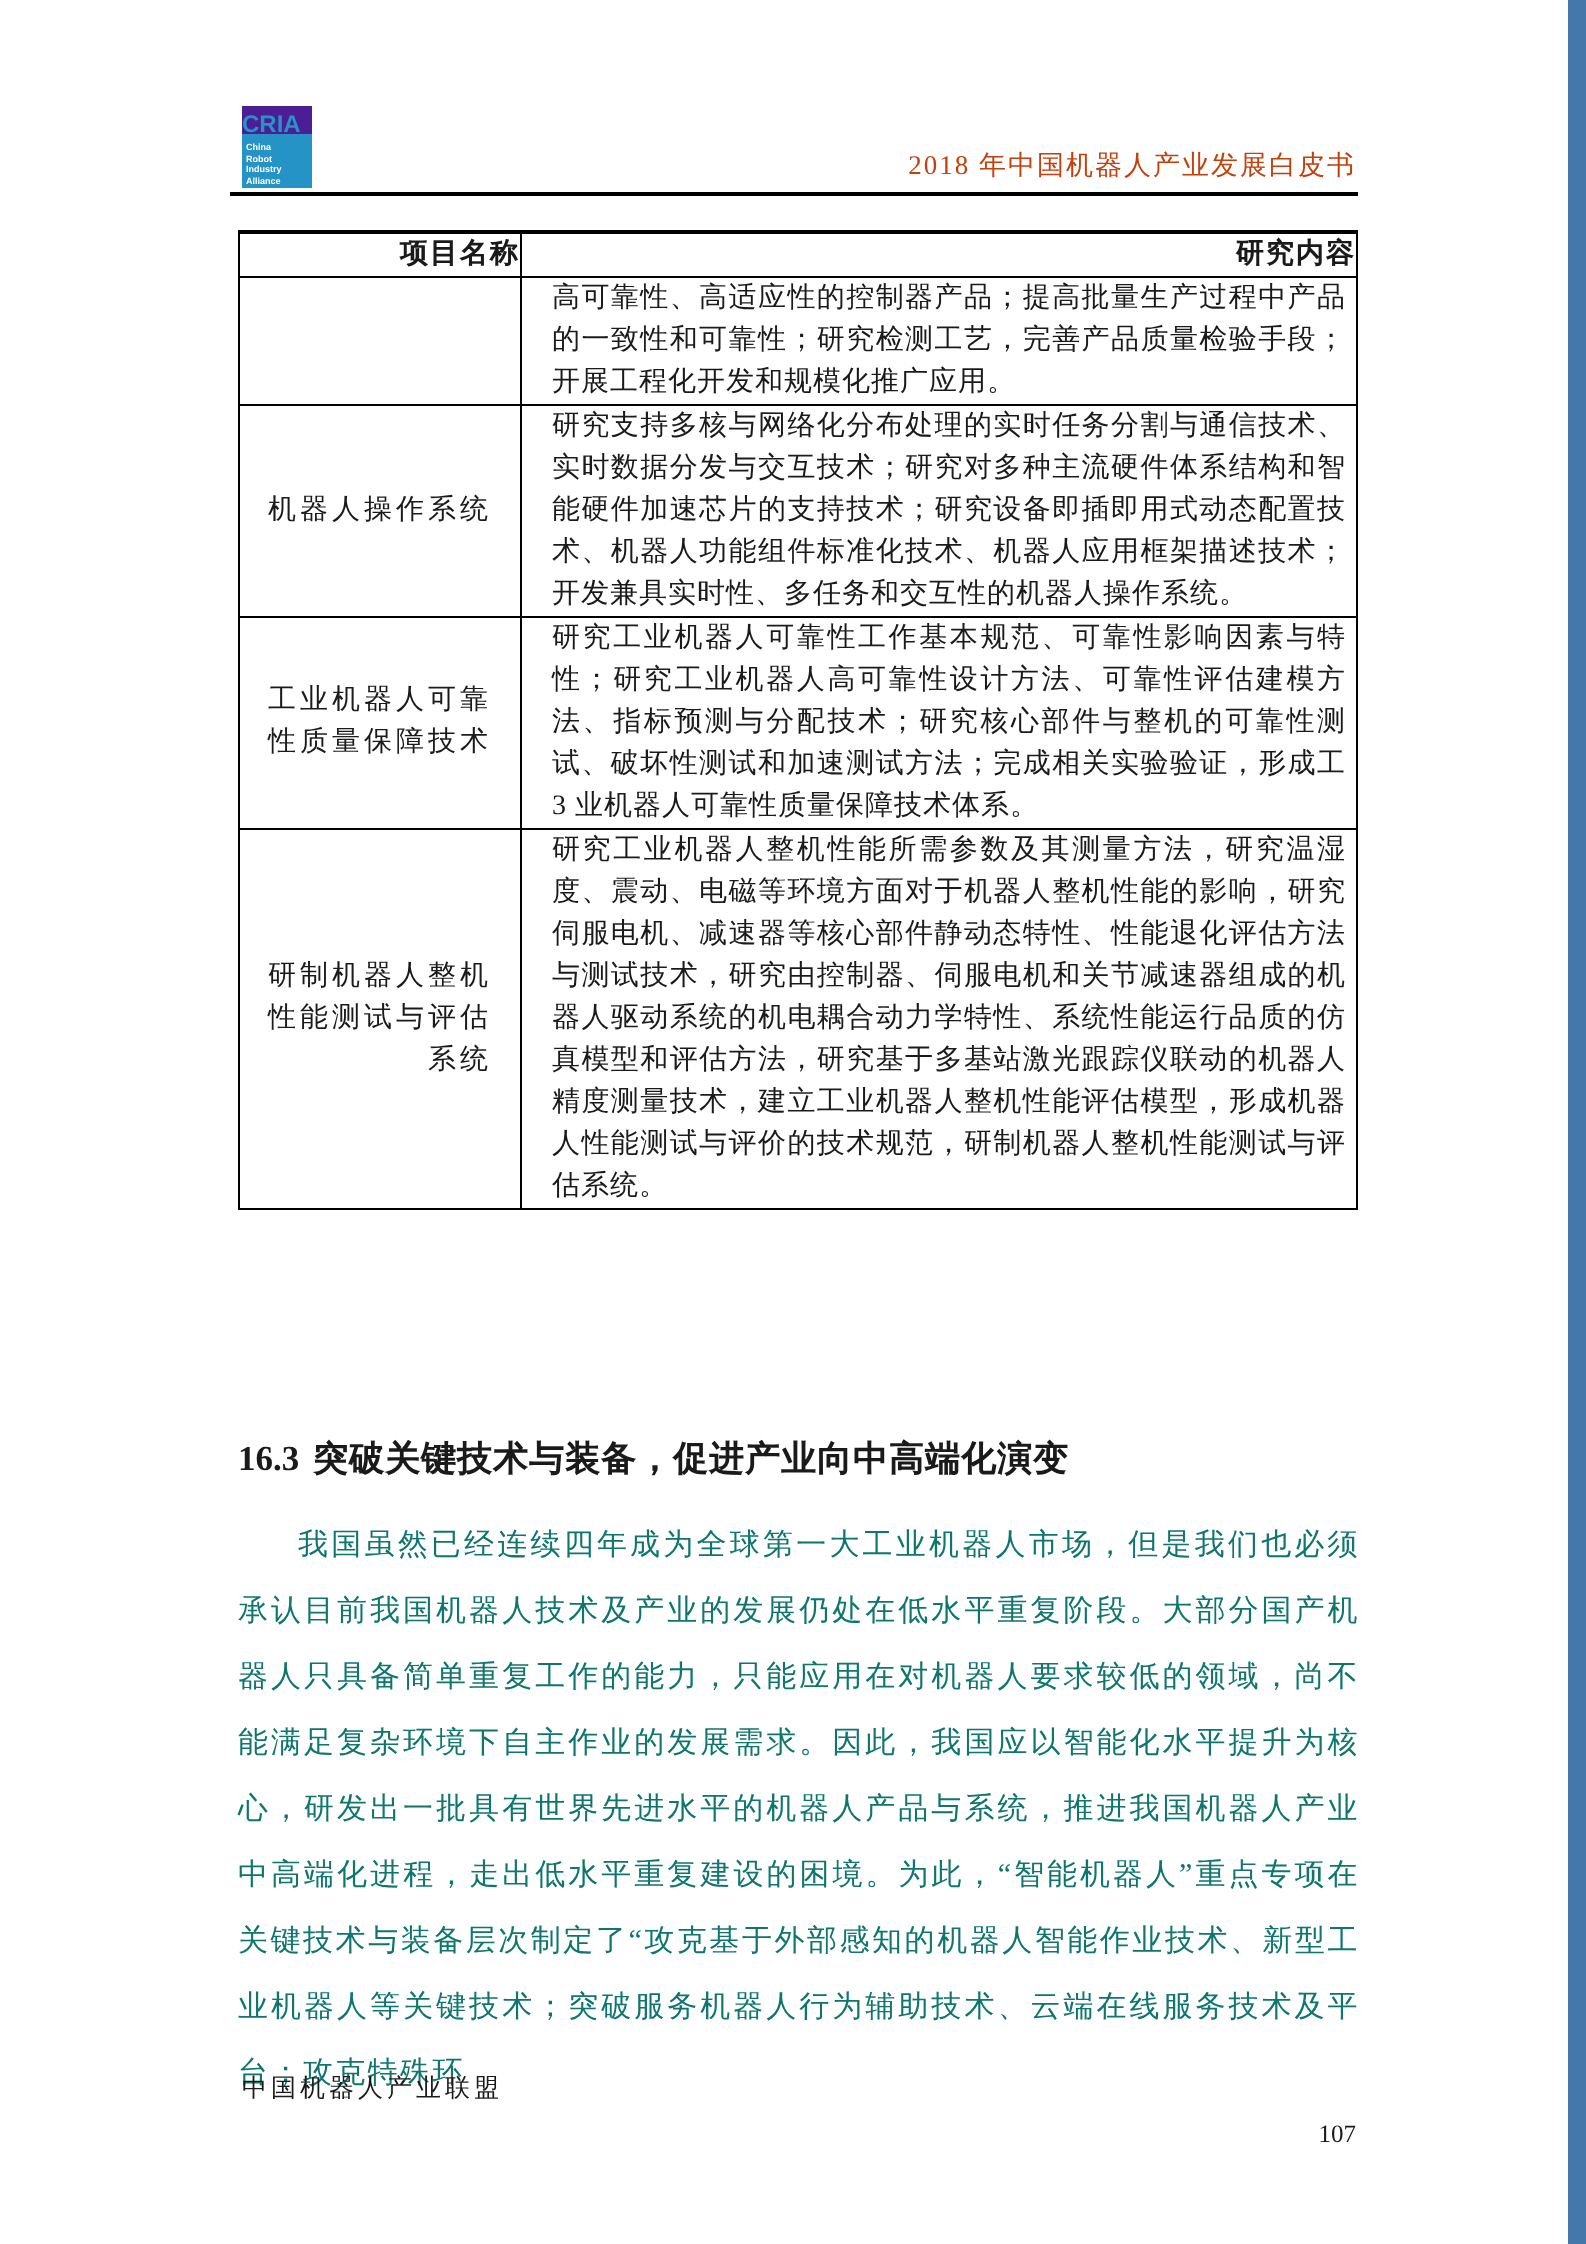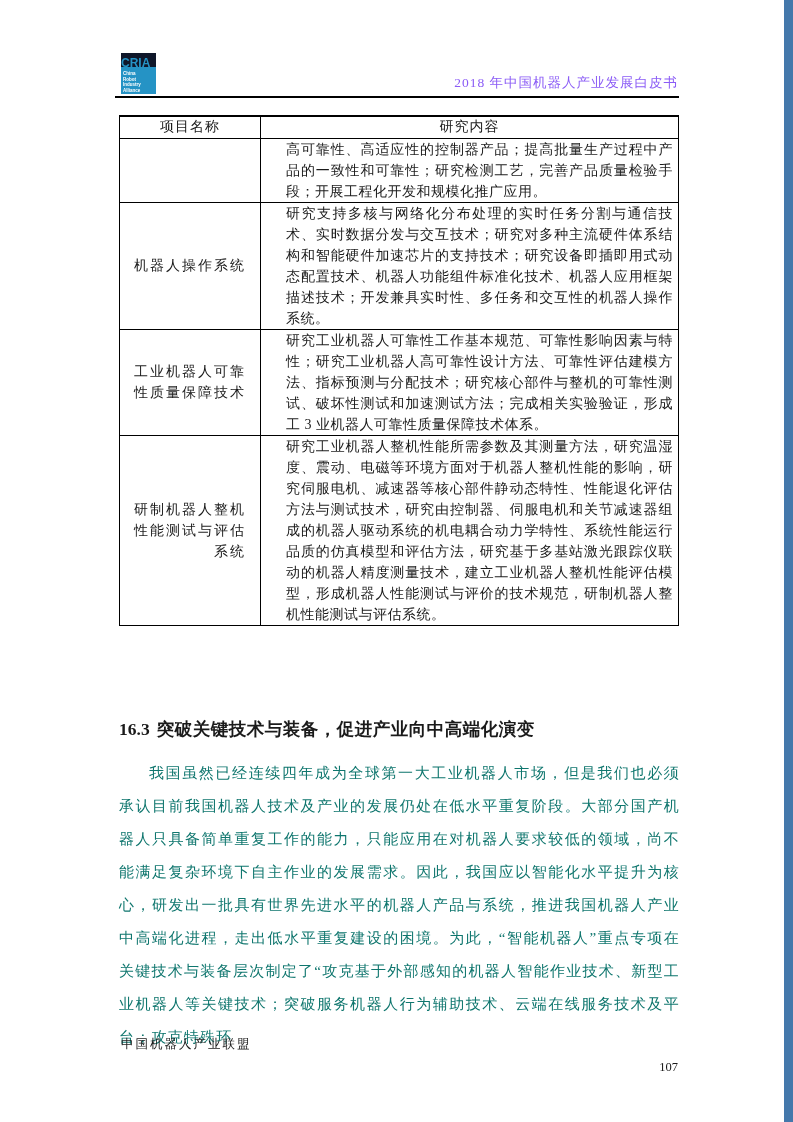--- a/index.html
+++ b/index.html
@@ -6,35 +6,35 @@
   body { background:#fff; }
   .page {
     position:relative; width:793px; height:1122px; background:#ffffff;
     font-family:"Liberation Serif","DejaVu Serif",serif; color:#1a1a1a; overflow:hidden;
   }
   
   .edge-bar { position:absolute; top:0; right:0; width:9px; height:1122px; background:#4478ab; }
 
   
   .logo { position:absolute; left:121px; top:53px; width:35px; height:43px; }
-  .logo-top { height:16px; background:#0f172a; border-bottom:2px solid #2593c5; text-align:left; }
+  .logo-top { height:16px; background:#4c1d95; border-bottom:2px solid #2593c5; text-align:left; }
   .logo-acronym { font-family:"Liberation Sans","DejaVu Sans",sans-serif; font-weight:bold; font-size:12px; line-height:14px; color:#2593c5; letter-spacing:0; }
   .logo-bottom { height:25px; background:#2593c5; padding:2px 0 0 2px; }
   .logo-line { font-family:"Liberation Sans","DejaVu Sans",sans-serif; font-size:4.5px; line-height:5.5px; color:#ffffff; font-weight:bold; }
-  .doc-title { position:absolute; top:74px; right:115px; font-size:13.5px; letter-spacing:1px; color:#8b5cf6; }
+  .doc-title { position:absolute; top:74px; right:115px; font-size:13.5px; letter-spacing:1px; color:#c2410c; }
   .header-rule { position:absolute; left:115px; top:96px; width:564px; height:2px; background:#000; }
 
   
   table.spec { position:absolute; left:119px; top:115px; width:560px; border-collapse:collapse; table-layout:fixed; }
   table.spec, table.spec th, table.spec td { border:1px solid #000; }
   table.spec { border-top:2px solid #000; }
   th.col-name { width:141px; }
-  th { height:22px; font-size:14px; font-weight:normal; text-align:center; letter-spacing:1px; padding:0; }
+  th { height:22px; font-size:14px; font-weight:bold; text-align:right; letter-spacing:1px; padding:0; }
   td.name-cell { width:141px; text-align:right; vertical-align:middle; font-size:14px; line-height:21px; letter-spacing:2px; padding:0 14px; }
-  td.content-cell { text-align:justify; vertical-align:top; font-size:14px; line-height:21px; letter-spacing:0.5px; padding:0 5px 0 25px; }
+  td.content-cell { text-align:justify; vertical-align:top; font-size:14px; line-height:21px; letter-spacing:0.5px; padding:0 5px 0 15px; }
 
   
   .section-heading { position:absolute; left:119px; top:716px; width:562px; font-weight:bold; font-size:17.5px; line-height:26px; white-space:nowrap; }
   .section-number { font-family:"Liberation Serif","DejaVu Serif",serif; font-weight:bold; margin-right:7px; }
   .section-title { font-family:"Liberation Sans","DejaVu Sans",sans-serif; font-weight:bold; letter-spacing:0.5px; }
 
   
   .body-paragraph { position:absolute; left:119px; top:757px; width:561px; font-size:15px; line-height:33px; letter-spacing:1.2px; text-align:justify; text-indent:2em; color:#0f766e; }
 
   

